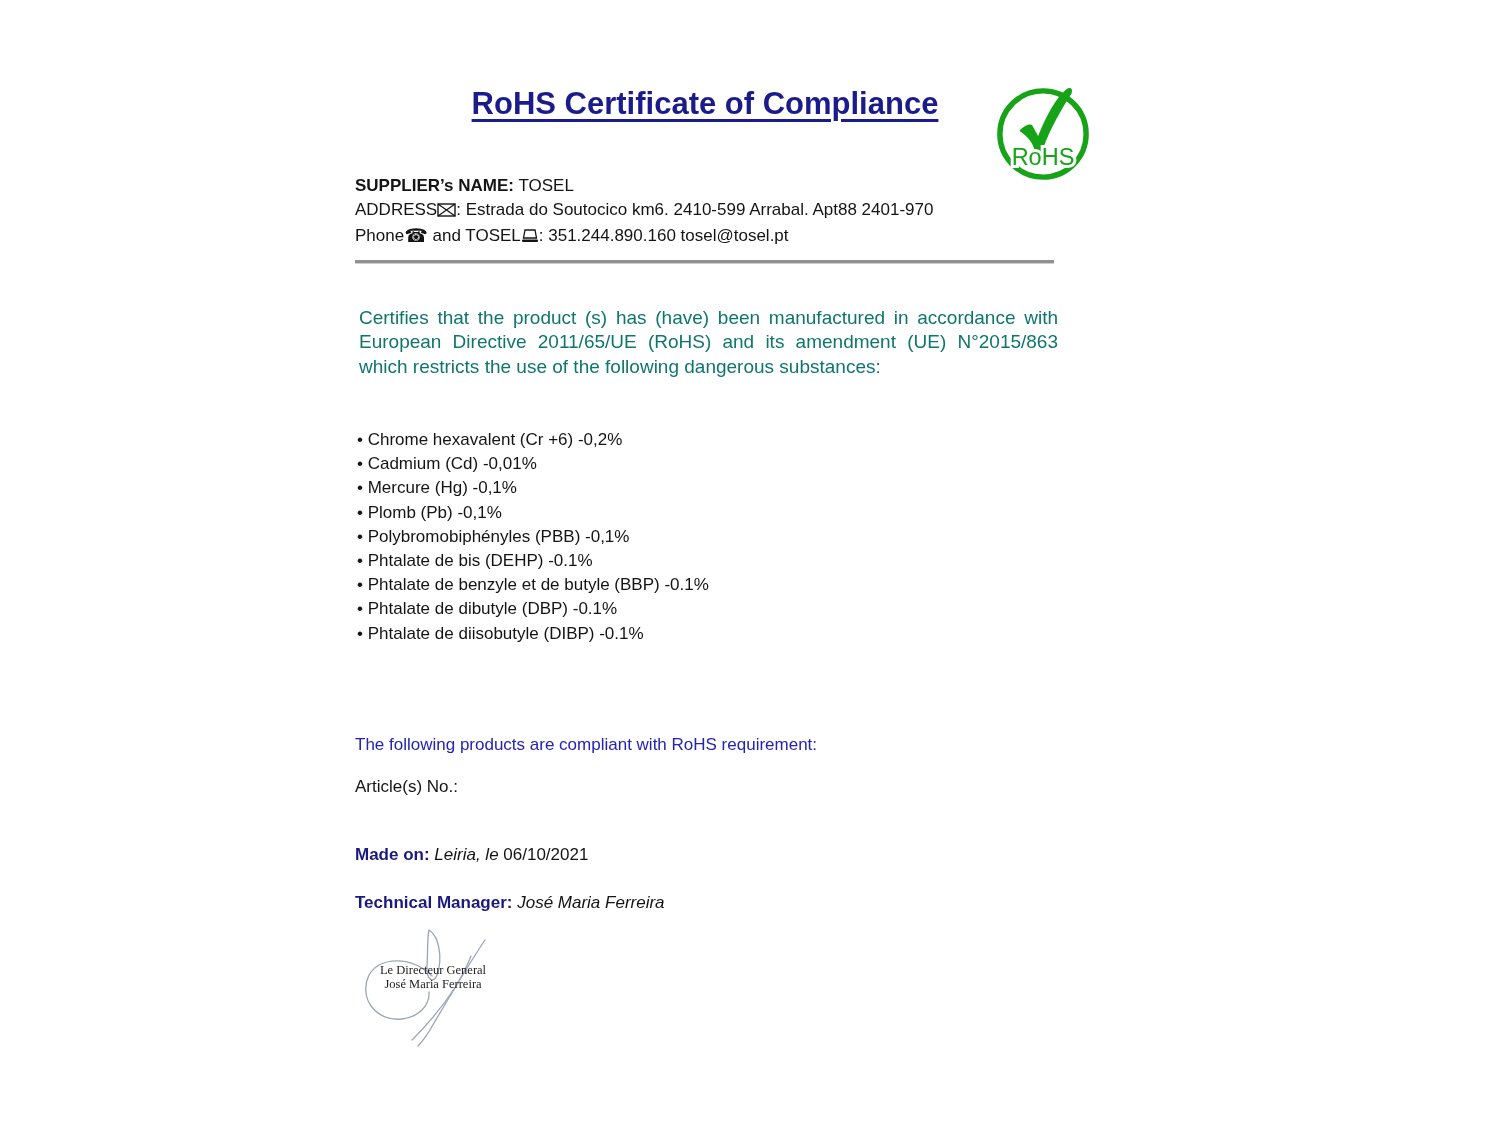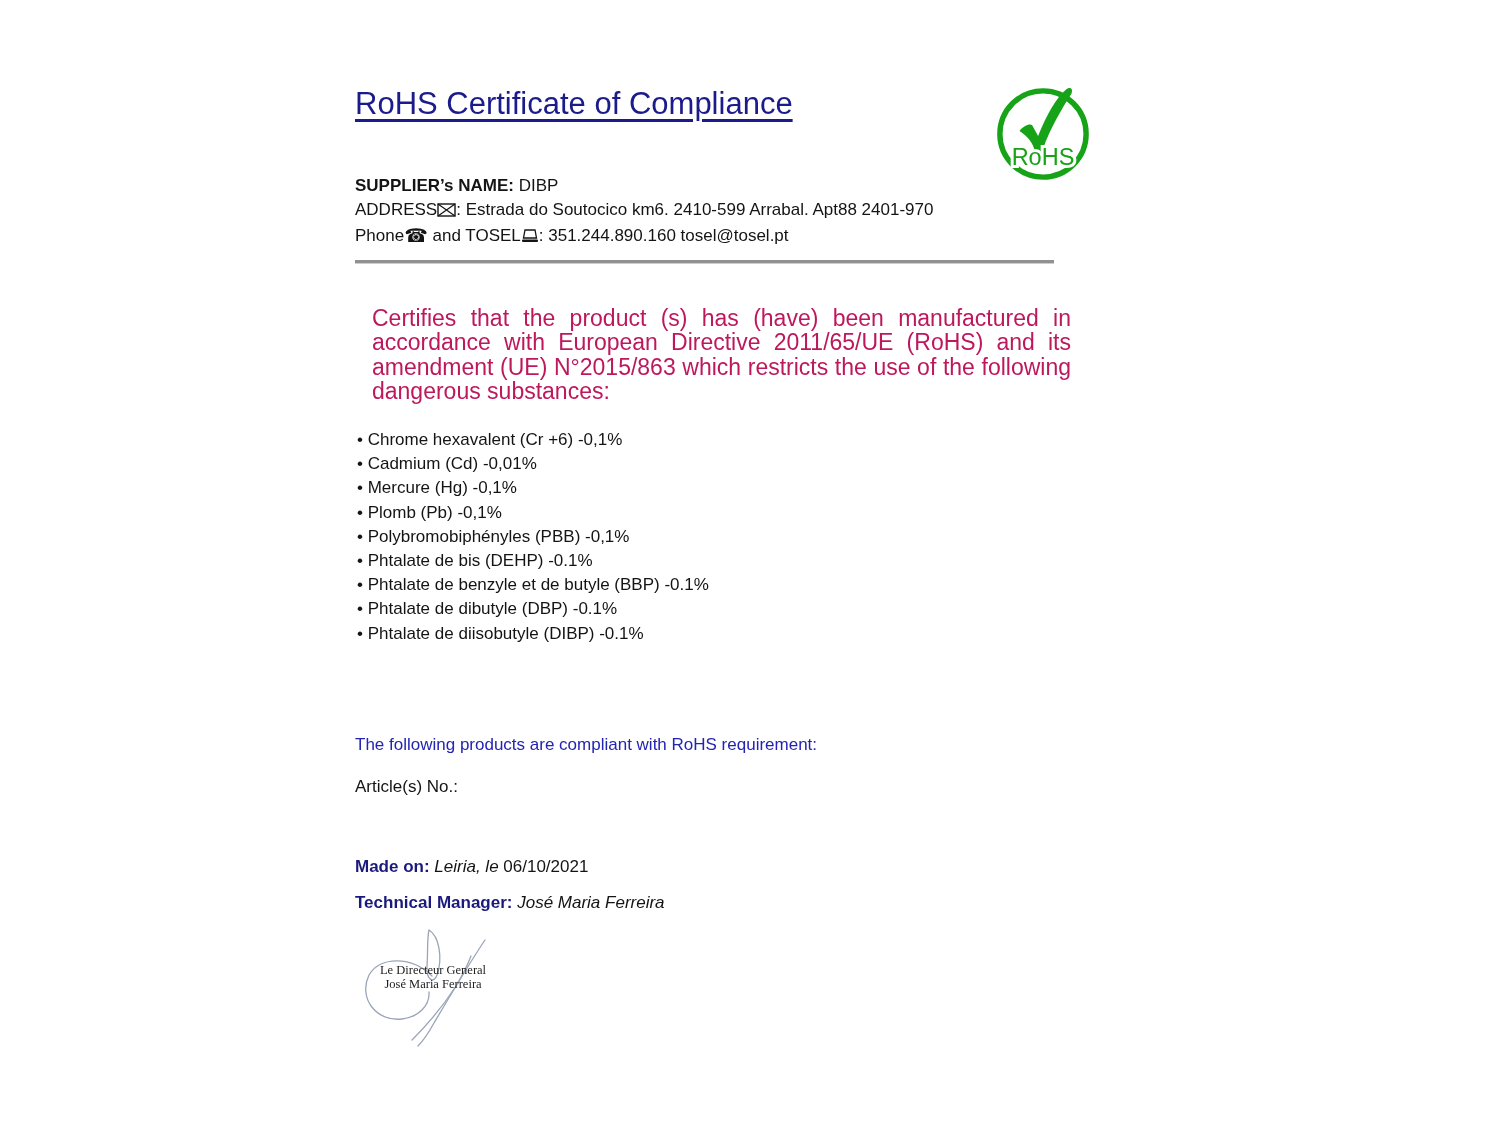--- a/index.html
+++ b/index.html
@@ -1,39 +1,39 @@
 <!DOCTYPE html>
 <html><head>
 <meta charset="utf-8">
 <style>
   html,body{margin:0;padding:0;background:#fff;}
   .page{
     position:relative;width:1500px;height:1125px;background:#ffffff;overflow:hidden;
     font-family:"Liberation Sans", sans-serif;color:#161616;
   }
   .doc-title{
-    position:absolute;left:355px;top:86px;width:700px;
-    font-size:31px;font-weight:400;color:#1b1b8c;
+    position:absolute;left:355px;top:86px;width:700px;text-align:center;
+    font-size:31px;font-weight:700;color:#1b1b8c;
     text-decoration:underline;text-decoration-thickness:2.5px;text-underline-offset:5px;
   }
   .logo{position:absolute;left:994px;top:80px;width:98px;height:106px;}
   .supplier{position:absolute;left:355px;top:174px;font-size:17px;line-height:24px;color:#141414;}
   .supplier .lbl-underline{font-weight:700;}
   .inline-icon{display:inline-block;vertical-align:-2px;}
   .phone-glyph{font-size:19px;line-height:17px;vertical-align:-1px;}
   .divider{position:absolute;left:355px;top:260px;width:699px;height:3px;background:#919191;box-shadow:0 1px 0 #cdcdcd;}
   .certify{
-    position:absolute;left:372px;top:306px;width:699px;
-    font-size:23px;line-height:24.3px;text-align:justify;color:#be185d;
+    position:absolute;left:359px;top:306px;width:699px;
+    font-size:19px;line-height:24.3px;text-align:justify;color:#0f766e;
   }
   .substances{position:absolute;left:357px;top:428px;font-size:17px;line-height:24.2px;color:#141414;}
   .substances .row::before{content:"• ";}
   .compliance{position:absolute;left:355px;top:735px;font-size:17px;color:#2424b4;}
   .articles{position:absolute;left:355px;top:777px;font-size:17px;color:#141414;}
-  .madeon{position:absolute;left:355px;top:845px;font-size:17px;color:#141414;margin-top:12px;}
+  .madeon{position:absolute;left:355px;top:845px;font-size:17px;color:#141414;}
   .manager{position:absolute;left:355px;top:893px;font-size:17px;color:#141414;}
   .navy-label{font-weight:700;color:#1a1a7e;}
   .italic{font-style:italic;}
   .signature{position:absolute;left:350px;top:918px;width:170px;height:145px;}
   .sig-svg{position:absolute;left:0;top:0;}
   .sig-text{
     position:absolute;left:24px;top:46px;width:118px;text-align:center;
     font-family:"Liberation Serif", serif;font-size:12.5px;line-height:13.5px;color:#1c1c1c;
   }
 </style>
@@ -47,42 +47,42 @@
   <div class="logo">
     <svg width="98" height="106" viewBox="0 0 100 106">
       <circle cx="50" cy="54" r="44" fill="none" stroke="#17a317" stroke-width="5.5"></circle>
       <path d="M26,51 C30,46 36,43 39,45 L45,56 C54,33 64,17 73,9 C78,5 81,8 79,13 C70,27 57,49 50,69 C48,75 43,75 41,69 C38,60 32,55 26,51 Z" fill="#17a317"></path>
       <text x="50" y="86" text-anchor="middle" font-family="Liberation Sans, sans-serif" font-size="24" fill="#17a317" stroke="#ffffff" stroke-width="6" paint-order="stroke">RoHS</text>
     </svg>
   </div>
 
   <div class="supplier">
     <div>
-      <span class="lbl-underline">SUPPLIER’s NAME:</span><span> DIBP</span>
+      <span class="lbl-underline">SUPPLIER’s NAME:</span><span> TOSEL</span>
     </div>
     <div>
       <span>ADDRESS</span><span class="inline-icon"><svg width="19" height="14" viewBox="0 0 19 14">
             <rect x="1" y="1" width="17" height="12" fill="none" stroke="#141414" stroke-width="1.4"></rect>
             <path d="M1,1 L18,13 M18,1 L1,13" stroke="#141414" stroke-width="1.2" fill="none"></path>
           </svg></span><span>: Estrada do Soutocico km6. 2410-599 Arrabal. Apt88 2401-970</span>
     </div>
     <div>
       <span>Phone</span><span class="phone-glyph">☎</span><span> and TOSEL</span><span class="inline-icon"><svg width="18" height="14" viewBox="0 0 18 14">
             <path d="M4,1 L14,1 L15.5,9 L2.5,9 Z" fill="none" stroke="#141414" stroke-width="1.3"></path>
             <rect x="1" y="10.5" width="16" height="2.5" rx="1" fill="#141414"></rect>
           </svg></span><span>: 351.244.890.160 tosel@tosel.pt</span>
     </div>
   </div>
 
   <div class="divider"></div>
 
   <div class="certify">Certifies that the product (s) has (have) been manufactured in accordance with European Directive 2011/65/UE (RoHS) and its amendment (UE) N°2015/863 which restricts the use of the following dangerous substances:</div>
 
   <div class="substances">
-    <div class="row">Chrome hexavalent (Cr +6) -0,1%</div>
+    <div class="row">Chrome hexavalent (Cr +6) -0,2%</div>
     <div class="row">Cadmium (Cd) -0,01%</div>
     <div class="row">Mercure (Hg) -0,1%</div>
     <div class="row">Plomb (Pb) -0,1%</div>
     <div class="row">Polybromobiphényles (PBB) -0,1%</div>
     <div class="row">Phtalate de bis (DEHP) -0.1%</div>
     <div class="row">Phtalate de benzyle et de butyle (BBP) -0.1%</div>
     <div class="row">Phtalate de dibutyle (DBP) -0.1%</div>
     <div class="row">Phtalate de diisobutyle (DIBP) -0.1%</div>
   </div>
 

